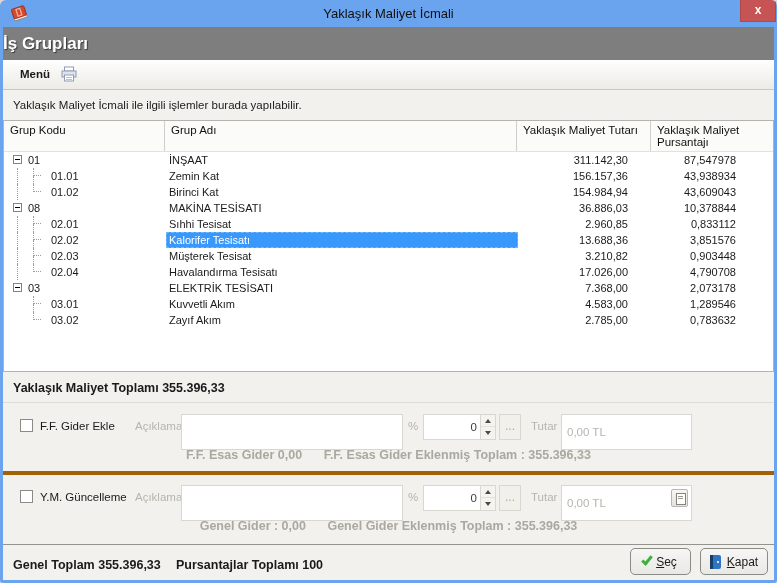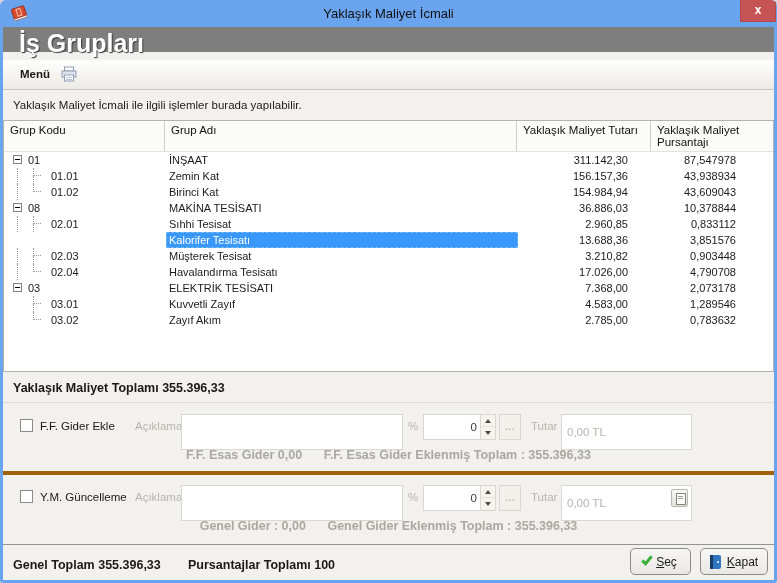--- a/index.html
+++ b/index.html
@@ -9,22 +9,22 @@
   
   .titlebar{ position:absolute; top:0; left:0; right:0; height:27px; }
   .title{ position:absolute; left:0; right:0; top:0; height:27px; line-height:27px;
           text-align:center; font-size:13px; color:#111; }
   .app-icon{ position:absolute; left:10px; top:4px; width:20px; height:19px; }
   .close-btn{ position:absolute; right:1px; top:0; width:36px; height:22px; background:#c75454;
               border:1px solid #b04a48; border-top:none; color:#fff; font-size:12px; font-weight:bold;
               text-align:center; line-height:21px; cursor:pointer; }
   
   .body{ position:absolute; top:27px; left:3px; right:3px; bottom:3px; background:#f2f1ed; overflow:hidden; }
-  .group-header{ position:absolute; top:0; left:0; right:0; height:25px; background:#7f7e7e;
-                 color:#fff; font-size:25px; font-weight:bold; line-height:33px; padding-left:16px;
+  .group-header{ position:absolute; top:0; left:0; right:0; height:33px; background:#7f7e7e;
+                 color:#fff; font-size:17px; font-weight:bold; line-height:33px; padding-left:0;
                  text-shadow:1px 1px 1px #3a3a3a; }
   .toolbar{ position:absolute; top:33px; left:0; right:0; height:30px;
             background:linear-gradient(#fefefd,#ecebe6); border-bottom:1px solid #c9c8c1; }
   .menu-label{ position:absolute; left:17px; top:8px; font-weight:bold; font-size:11.5px; cursor:pointer; }
   .print-icon{ position:absolute; left:57px; top:6px; width:18px; height:17px; cursor:pointer; }
   .info-strip{ position:absolute; top:63px; left:0; right:0; height:30px; }
   .info-text{ position:absolute; left:10px; top:9px; font-size:11.5px; }
   
   .table{ position:absolute; top:93px; left:0; right:0; height:251px; background:#fff;
           border-top:1px solid #b4b3ac; border-left:1px solid #b4b3ac; border-right:1px solid #b4b3ac; }
@@ -90,21 +90,21 @@
   .note-btn::before{ content:""; position:absolute; left:4px; top:3px; width:8px; height:10px;
                      background:#fff; border:1px solid #84837d; }
   .note-btn::after{ content:""; position:absolute; left:6px; top:6px; width:5px; height:0;
                     border-top:1px solid #9a9992; box-shadow:0 2px 0 #9a9992; }
   .sec-summary{ position:absolute; left:0; right:0; text-align:center; font-size:12.5px; font-weight:bold;
                 color:#a9a8a1; }
   .sec-summary span{ margin:0 9px; }
   
   .footer{ position:absolute; top:518px; left:0; right:0; bottom:0; background:#f2f1ed; }
   .foot-text{ position:absolute; top:13px; font-size:12.5px; font-weight:bold; }
-  .ft1{ left:10px; } .ft2{ left:185px; }
+  .ft1{ left:10px; } .ft2{ left:173px; }
   .btn{ position:absolute; top:3px; height:27px; background:linear-gradient(#f6f6f5,#e9e8e4);
         border:1px solid #8a8a86; border-radius:5px; display:flex; align-items:center;
         justify-content:center; gap:6px; font-size:12px; cursor:pointer; }
   .btn-sec{ left:627px; width:61px; }
   .btn-kapat{ left:697px; width:68px; }
   .btn-label{ display:block; }
   .btn-label::first-letter{ text-decoration:underline; }
   .check-icon{ width:6px; height:11px; border-right:3px solid #3db13a; border-bottom:3px solid #3db13a;
                transform:rotate(40deg); margin-top:-4px; }
   .door-icon{ position:relative; width:11px; height:14px; background:#2f74c0;
@@ -218,20 +218,27 @@
 
       <span class="code">02.01</span>
     </div>
     <div class="c-name">
               <span class="nm">Sıhhi Tesisat</span>
             </div>
     <div class="c-amount">2.960,85</div>
     <div class="c-pct">0,833112</div>
   </div>
           <div class="trow lvl1 selected mid vline">
+    <div class="c-code">
+      <span class="vline-el"></span>
+      <span class="conn"></span>
+      <span class="conn-down"></span>
+
+      <span class="code">02.02</span>
+    </div>
     <div class="c-name">
               <span class="nm">Kalorifer Tesisatı</span>
             </div>
     <div class="c-amount">13.688,36</div>
     <div class="c-pct">3,851576</div>
   </div>
           <div class="trow lvl1 mid vline">
     <div class="c-code">
       <span class="vline-el"></span>
       <span class="conn"></span>
@@ -272,21 +279,21 @@
   </div>
           <div class="trow lvl1 mid">
     <div class="c-code">
 
       <span class="conn"></span>
       <span class="conn-down"></span>
 
       <span class="code">03.01</span>
     </div>
     <div class="c-name">
-              <span class="nm">Kuvvetli Zayıf</span>
+              <span class="nm">Kuvvetli Akım</span>
             </div>
     <div class="c-amount">4.583,00</div>
     <div class="c-pct">1,289546</div>
   </div>
           <div class="trow lvl1">
     <div class="c-code">
 
       <span class="conn"></span>
 
       <span class="code">03.02</span>

